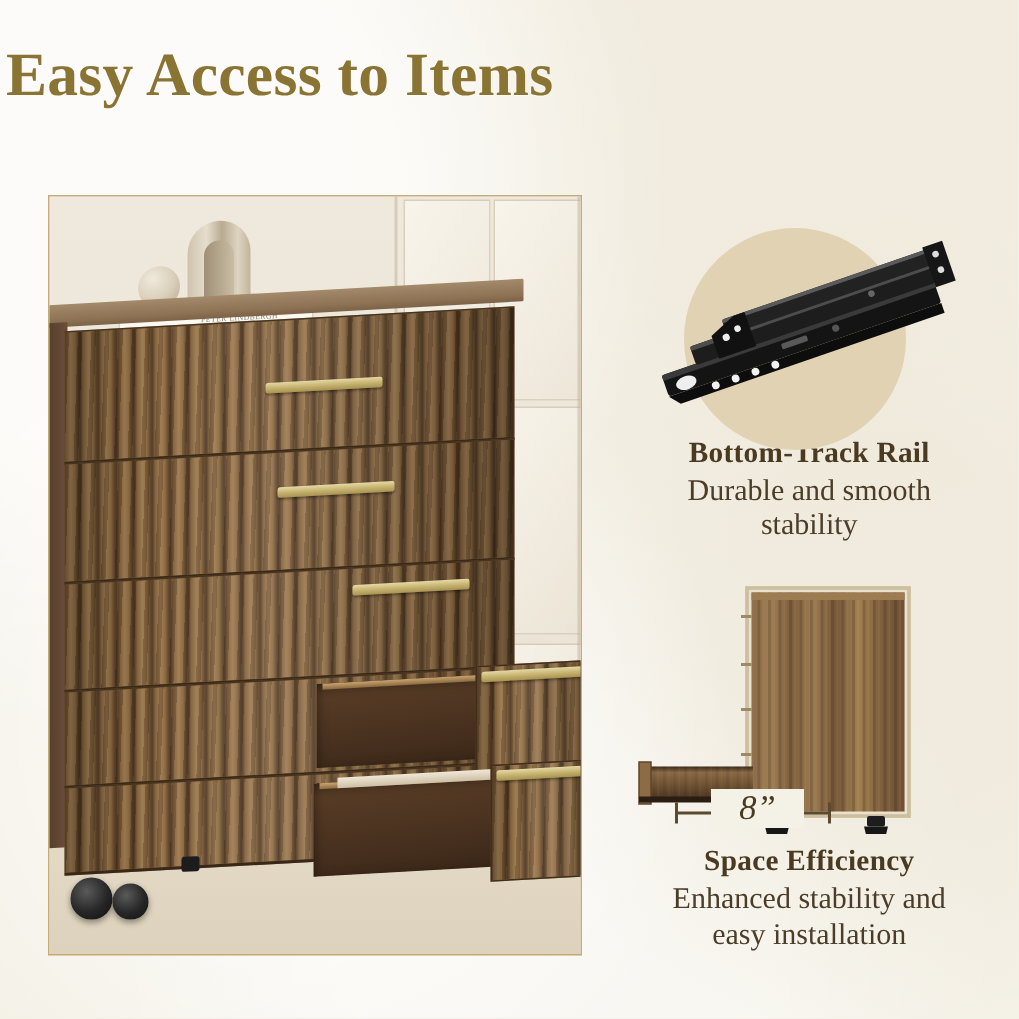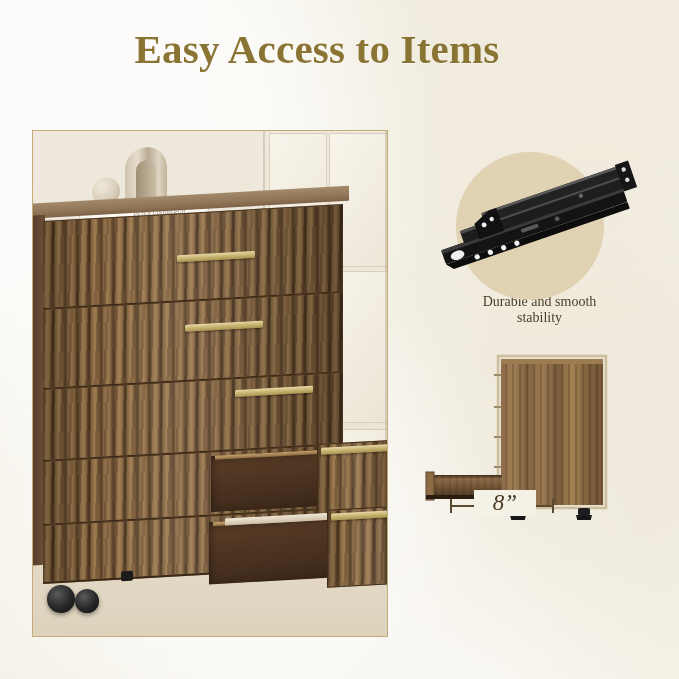--- a/index.html
+++ b/index.html
@@ -15,21 +15,21 @@
     background:
       radial-gradient(circle at 12% 18%, rgba(255,255,255,.75) 0 22%, transparent 45%),
       radial-gradient(circle at 78% 8%,  rgba(238,232,216,.6) 0 18%, transparent 40%),
       radial-gradient(circle at 30% 72%, rgba(255,255,255,.5) 0 20%, transparent 42%),
       radial-gradient(circle at 88% 62%, rgba(236,230,214,.55) 0 16%, transparent 38%),
       radial-gradient(circle at 55% 94%, rgba(255,255,255,.45) 0 18%, transparent 40%);
     pointer-events:none;
   }
 
   
-  .header{position:absolute;top:0;left:17px;width:600px;text-align:center;}
+  .header{position:absolute;top:0;left:4px;width:600px;text-align:left;}
   .title{
     margin:0;padding-top:28px;
     font-size:41px;line-height:1.06;
     color:#8a7434;
     letter-spacing:.2px;
     text-shadow:0 1px 0 rgba(255,255,255,.5);
   }
   .subtitle{
     margin:6px 0 0 0;
     font-size:21.5px;line-height:1.1;
@@ -181,21 +181,21 @@
   }
   .rail-svg{position:absolute;left:-12px;top:-6px;}
 
   .blk-title{
     margin:0;text-align:center;
     font-size:19.5px;font-weight:bold;color:#4a3a21;
     letter-spacing:.2px;
   }
   .blk-sub{
     margin:2px 0 0 0;text-align:center;
-    font-size:14px;line-height:1.16;color:#4b3d28;
+    font-size:20px;line-height:1.16;color:#4b3d28;
   }
 
   .space-fig{position:relative;height:180px;margin-top:18px;}
 
   
   .dim-wrap{position:absolute;left:42px;top:148px;width:120px;height:24px;}
   .dim-line{position:absolute;left:8px;top:13px;width:104px;height:1.5px;background:#5b4a2e;}
   .dim-cap{position:absolute;top:7px;width:1.5px;height:14px;background:#5b4a2e;}
   .dim-label{
     position:absolute;left:32px;top:-2px;width:56px;text-align:center;
@@ -318,20 +318,21 @@
         <circle cx="245" cy="69" r="2.2" fill="#ddd"></circle>
         <circle cx="245" cy="80" r="2.2" fill="#ddd"></circle>
 
         <rect x="128" y="92" width="18" height="4" rx="1" fill="#6a6a6a" opacity=".8"></rect>
         <circle cx="166" cy="94" r="2.4" fill="#555"></circle>
         <circle cx="196" cy="80" r="2.2" fill="#666"></circle>
       </g>
     </svg>
   </div>
 
+  <h2 class="blk-title">Bottom-Track Rail</h2>
   <p class="blk-sub">
     <span>Durable and smooth</span><br>
     <span>stability</span>
   </p>
 
   <div class="space-fig">
     <svg width="279" height="176" viewBox="0 0 279 176">
       <defs>
         <linearGradient id="woodV" x1="0" y1="0" x2="1" y2="0">
           <stop offset="0%" stop-color="#8a6a46"></stop>
@@ -378,13 +379,18 @@
     </svg>
 
     <div class="dim-wrap">
       <div class="dim-line"></div>
       <div class="dim-cap" style="left:8px;"></div>
       <div class="dim-cap" style="left:110px;"></div>
       <div class="dim-label">8”</div>
     </div>
   </div>
 
+  <h2 class="blk-title" style="margin-top:4px;">Space Efficiency</h2>
+  <p class="blk-sub">
+    <span>Enhanced stability and</span><br>
+    <span>easy installation</span>
+  </p>
 </div>
 
 </body></html>

